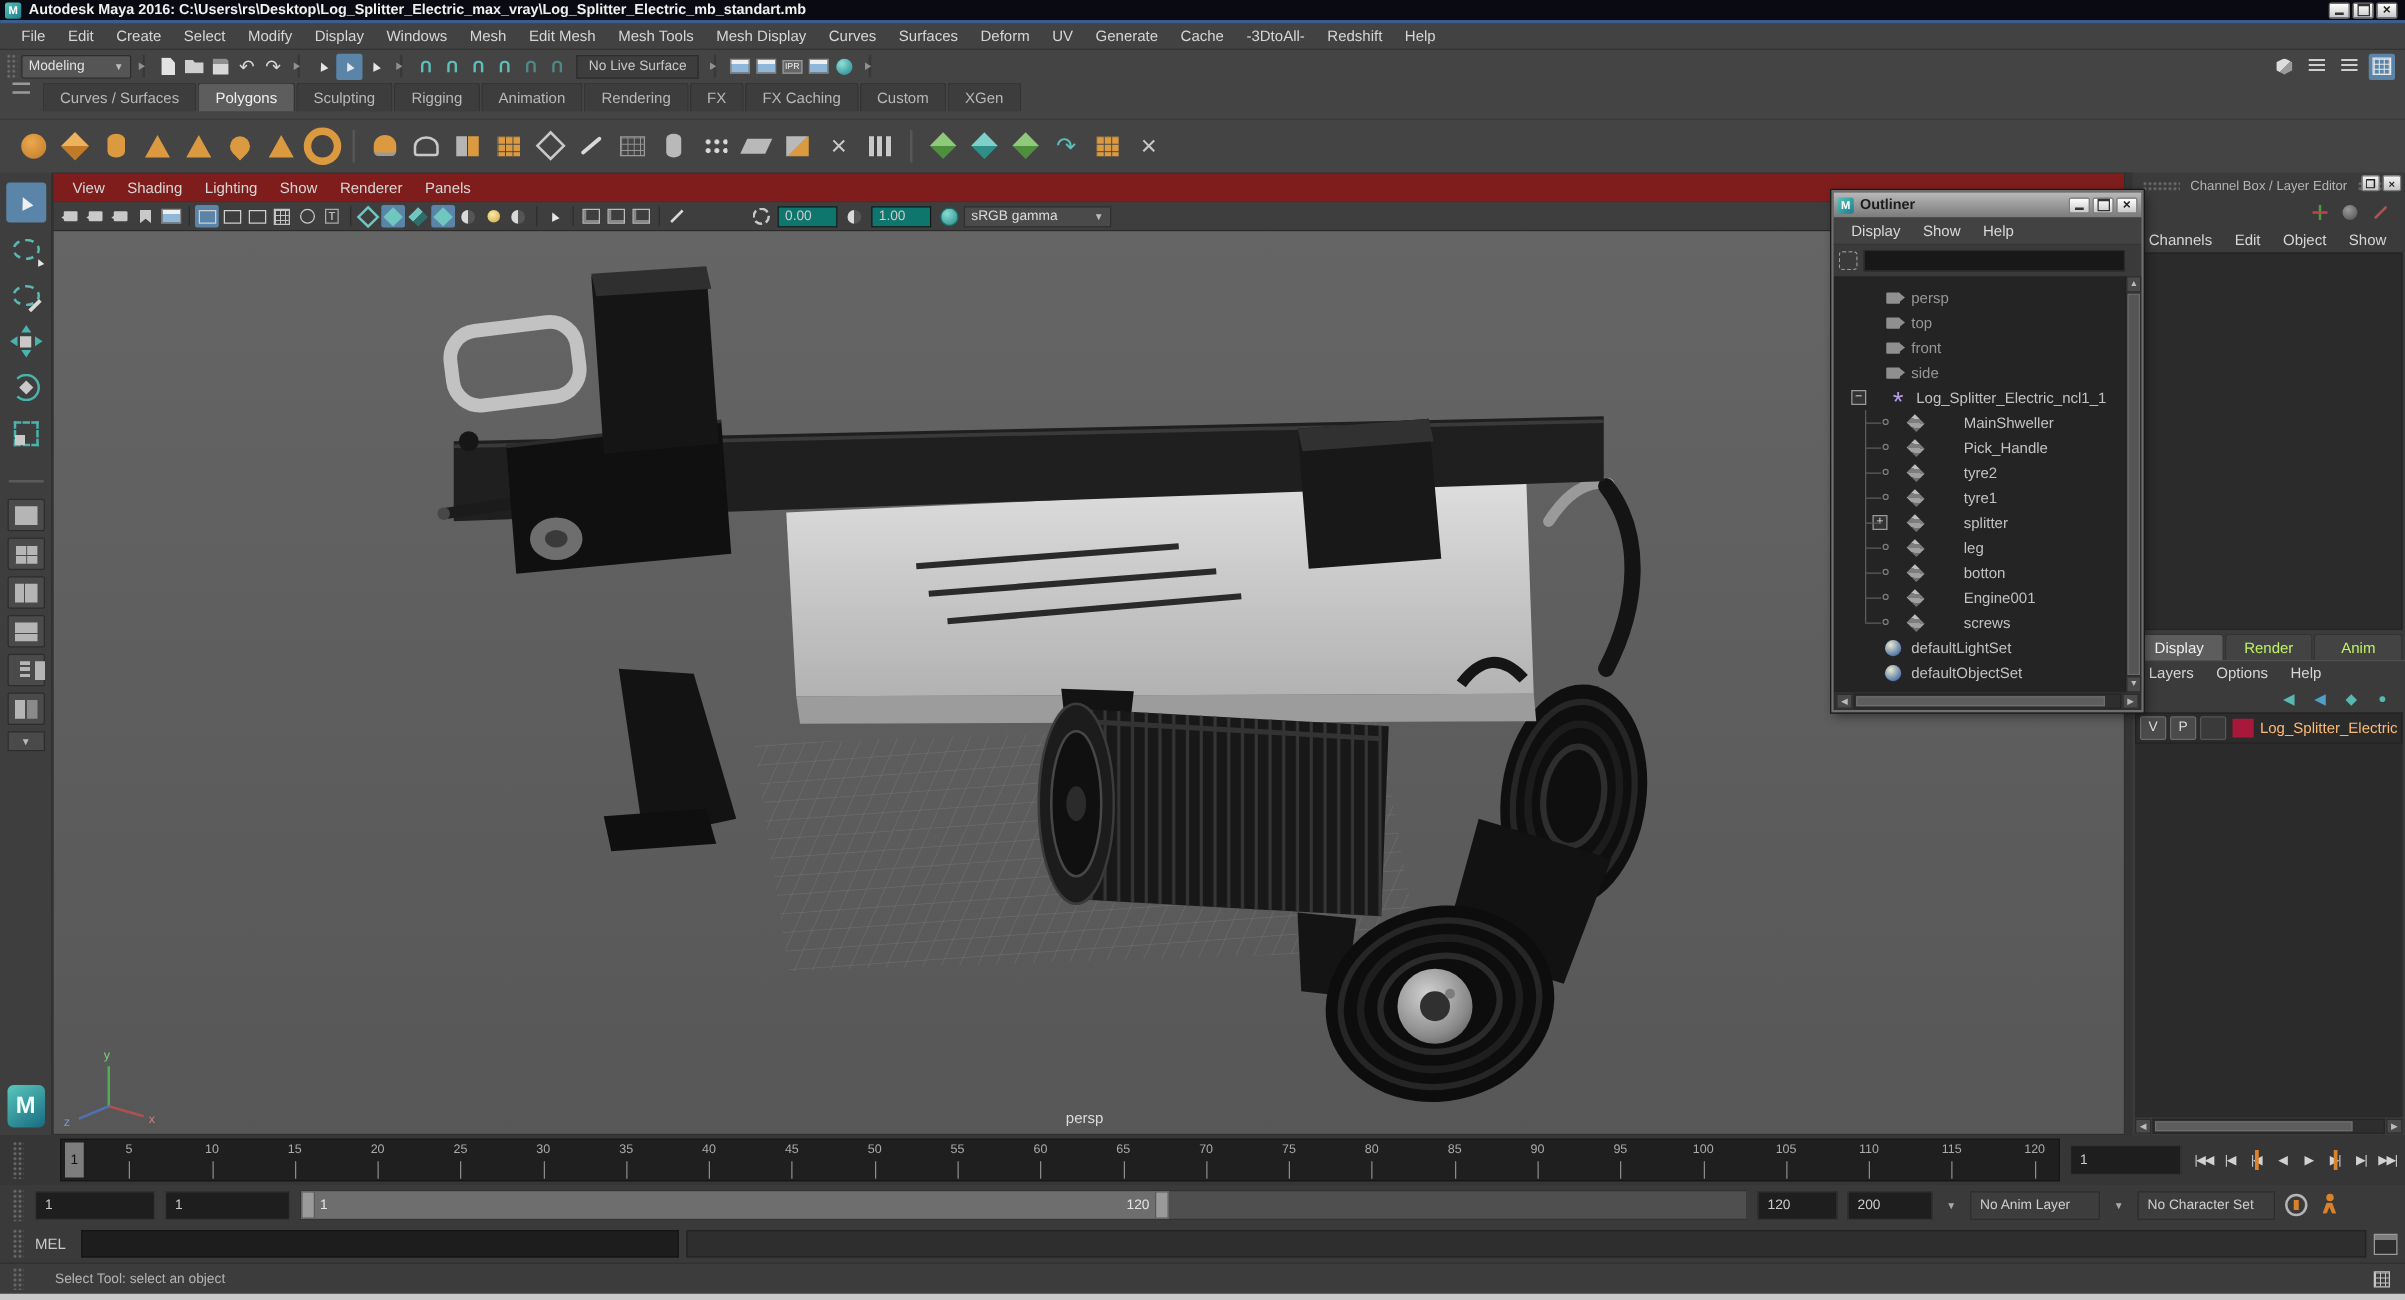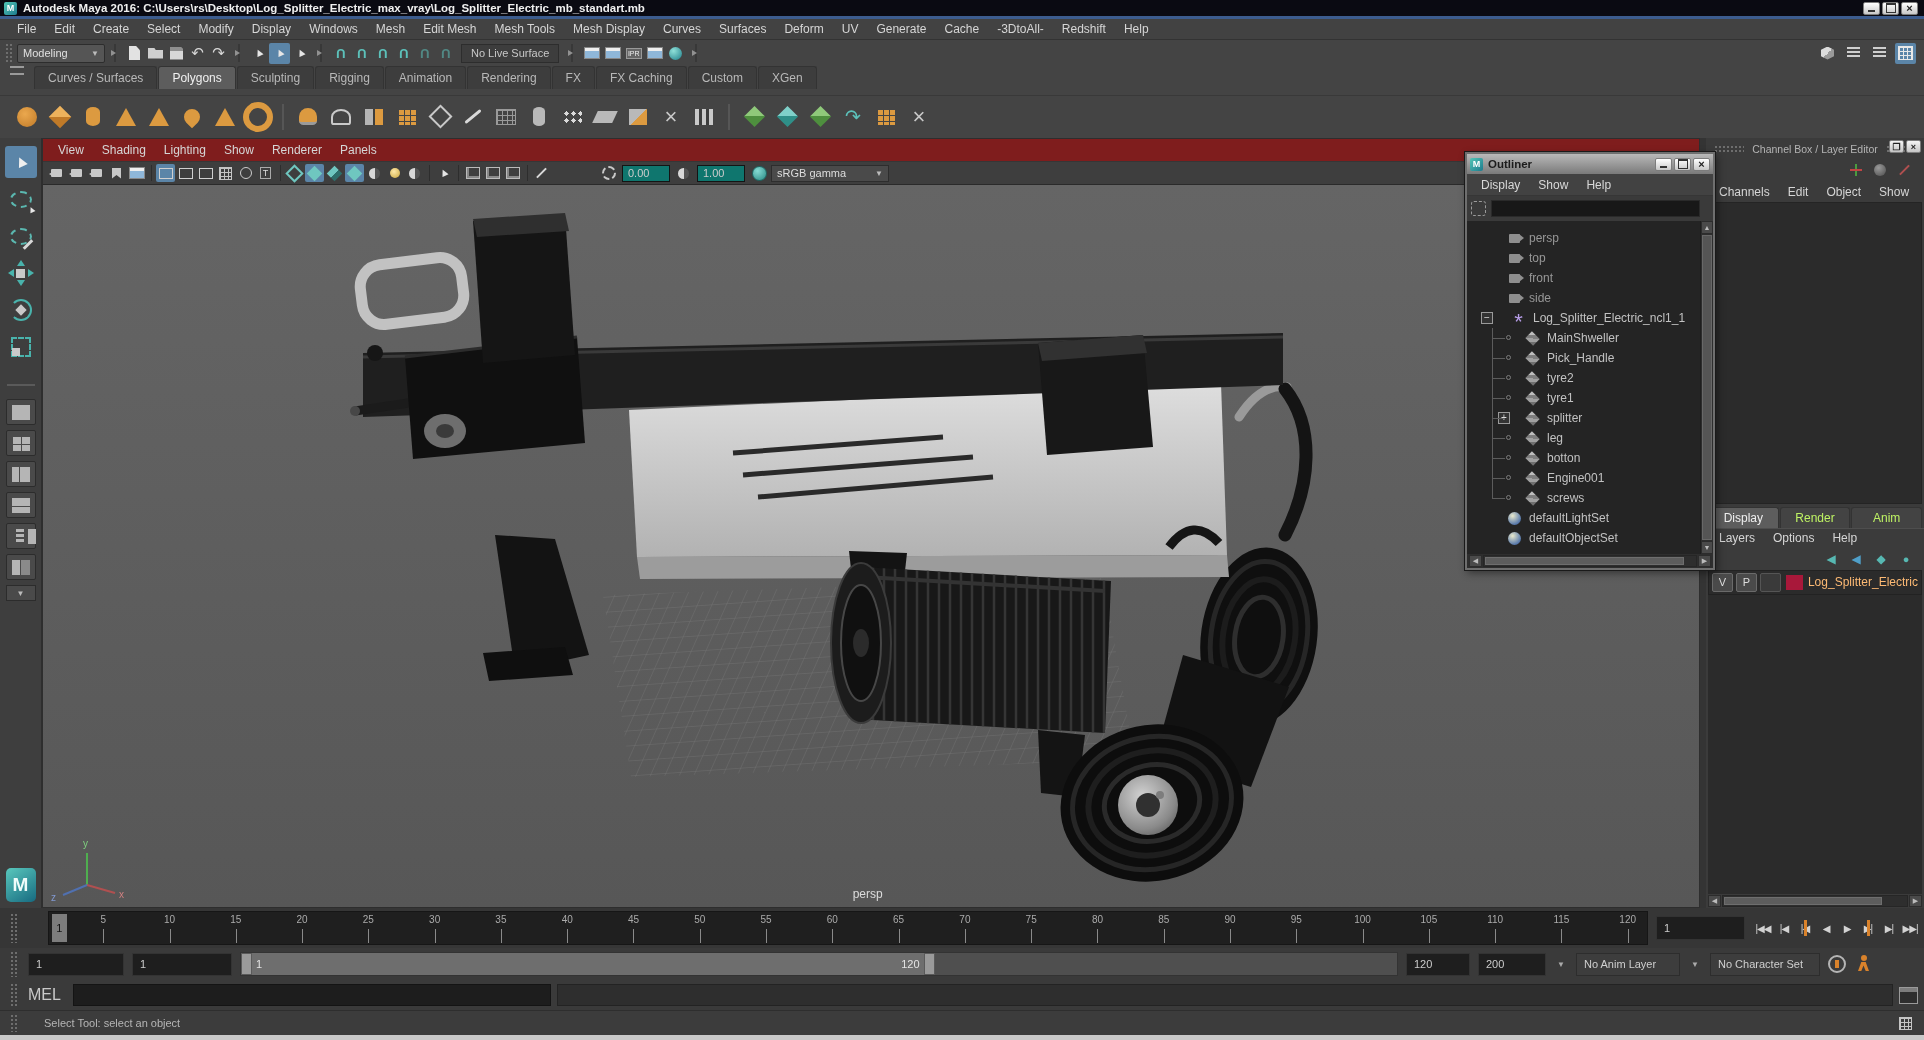--- a/index.html
+++ b/index.html
@@ -195,21 +195,21 @@
   .expand-minus .o-exp, .expand-plus .o-exp { display:block; }
   .expand-minus .o-exp::before { content:"−"; } .expand-plus .o-exp::before { content:"+"; }
   .o-row.cam .o-label { color:#979797; }
   .o-row.cam .o-icon::before { content:""; width:11px; height:9px; background:#8f8f8f; border-radius:1px; }
   .o-row.cam .o-icon::after { content:""; position:absolute; right:-2px; top:2px; border-right:5px solid #8f8f8f; border-top:4px solid transparent; border-bottom:4px solid transparent; transform:rotate(180deg); }
   .o-row.group { padding-left:44px; }
   .o-row.group .o-icon::before { content:"*"; color:#b79de8; font-size:22px; line-height:6px; margin-top:8px; }
   .o-row.mesh .o-icon::before { content:""; width:11px; height:11px; background:linear-gradient(135deg,#bdbdbd 25%,#7d7d7d 25% 50%,#a0a0a0 50% 75%,#6f6f6f 75%); transform:rotate(45deg) scale(1,.85); }
   .o-row.set { }
   .o-row.set .o-icon::before { content:""; width:13px; height:13px; border-radius:50%; background:radial-gradient(circle at 35% 30%,#e9e9cd,#5577aa 72%); }
-  .o-row.child { padding-left:58px; }
+  .o-row.child { padding-left:58px;gap:24px; }
   .o-row.child::before { content:""; position:absolute; left:25px; top:0; bottom:0; width:1px; background:#5c5c5c; }
   .o-row.child.last::before { bottom:50%; }
   .o-row.child::after { content:""; position:absolute; left:25px; top:50%; width:13px; height:1px; background:#5c5c5c; }
   .o-row.child .o-dot { position:absolute; left:39px; top:7px; width:5px; height:5px; border:1px solid #7d7d7d; border-radius:50%; background:#242424; }
   .o-row.child .o-exp { left:31px; }
   .o-vscroll { width:13px; background:#2e2e2e; display:flex; flex-direction:column; border-left:1px solid #1e1e1e; }
   .vs-arrow { height:13px; background:#4a4a4a; border:1px solid #2c2c2c; color:#bbb; font-size:7px; display:flex; align-items:center; justify-content:center; }
   .vs-thumb { flex:1; margin:1px; background:#555; border:1px solid #686868; }
 
   
@@ -235,21 +235,21 @@
   .rg-ddarrow { width:14px; color:#aaa; font-size:8px; text-align:center; }
   .rg-dd { height:23px; background:#3d3d3d; border:1px solid #2d2d2d; color:#cfcfcf; font-size:11px; display:flex; align-items:center; padding:0 7px; white-space:nowrap; }
   .autokey { width:18px; height:18px; border:2px solid #b5b5b5; border-radius:50%; position:relative; }
   .autokey::after { content:""; position:absolute; left:5px; top:3px; width:4px; height:8px; background:#d9822b; }
   .animprefs { width:18px; height:18px; position:relative; }
   .animprefs::before { content:""; position:absolute; left:7px; top:0; width:6px; height:6px; border-radius:50%; background:#d9822b; }
   .animprefs::after { content:""; position:absolute; left:4px; top:7px; width:11px; height:9px; background:#d9822b; clip-path:polygon(0 100%,30% 0,70% 0,100% 100%,70% 100%,50% 40%,30% 100%); }
 
   
   .mel-row { position:absolute; left:0; top:980px; width:100%; height:30px; background:#3a3a3a; display:flex; align-items:center; gap:6px; padding-right:6px; }
-  .mel-label { color:#c9c9c9; font-size:16px; padding:0 6px 0 2px; }
+  .mel-label { color:#c9c9c9; font-size:12px; padding:0 6px 0 2px; }
   .mel-input { width:478px; height:22px; background:#1d1d1d; border:1px solid #141414; color:#ccc; font-family:"Liberation Mono",monospace; font-size:11px; padding:0 5px; }
   .mel-output { flex:1; height:22px; background:#2e2e2e; border:1px solid #232323; }
   .mel-icon { width:19px; height:17px; border:1px solid #9a9a9a; background:linear-gradient(#7d7d7d 4px,#2e2e2e 4px); }
   .help-row { position:absolute; left:0; top:1010px; width:100%; height:25px; background:#3c3c3c; display:flex; align-items:center; gap:6px; border-top:1px solid #2e2e2e; padding-right:8px; }
   .help-text { color:#b5b5b5; font-size:11px; padding-left:18px; }
   .help-icon { margin-left:auto; }
   .bottom-strip { position:absolute; left:0; top:1035px; width:100%; height:5px; background:#c9c9c9; }
 </style>
 </head>
 <body>

